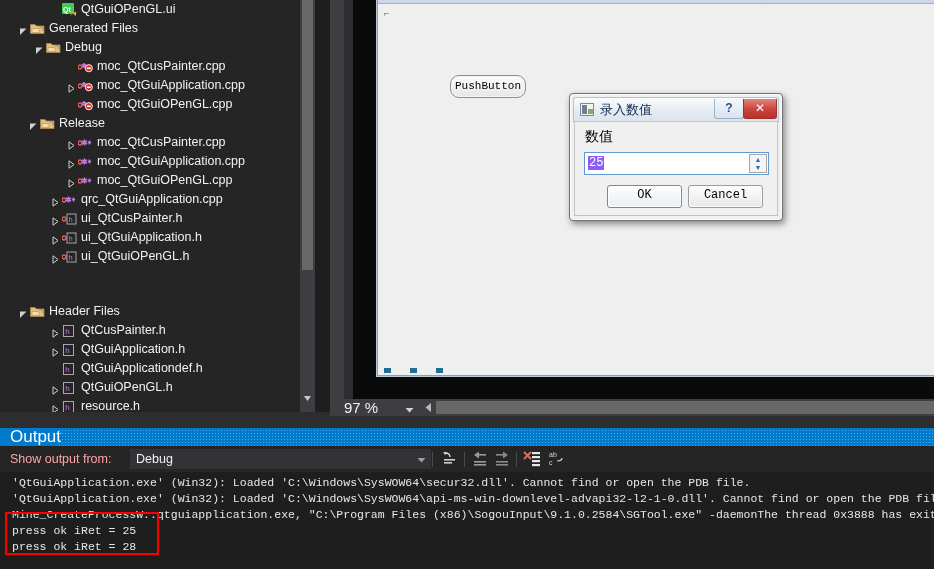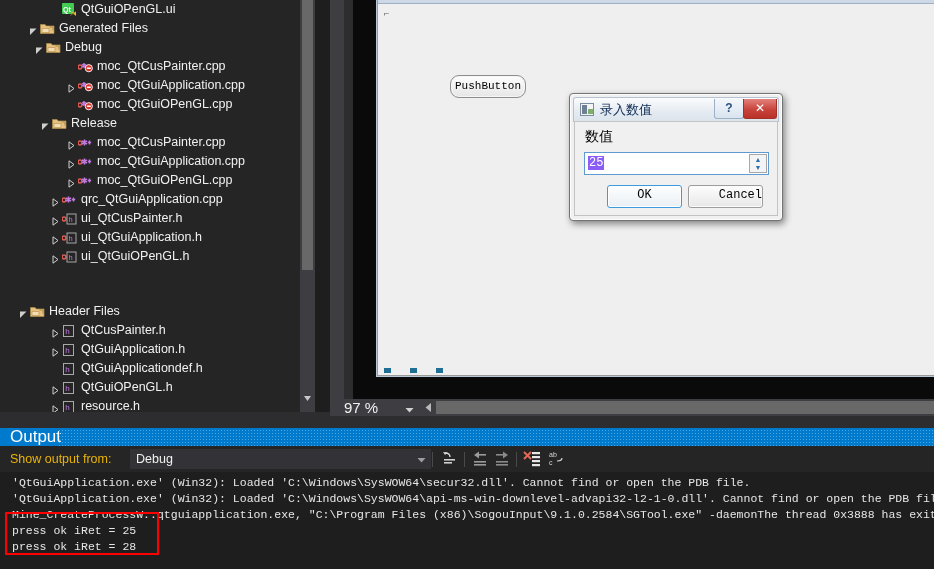--- a/index.html
+++ b/index.html
@@ -92,21 +92,21 @@
   #output-header{
     position:absolute;left:0;top:0;width:934px;height:18px;background:#007acc;
   }
   #output-title{position:absolute;left:10px;top:0;height:18px;line-height:18px;
     color:#ffffff;font-size:17px;}
   #output-dots{position:absolute;left:58px;top:0;right:0;height:18px;
     background-image:radial-gradient(#4aa6e0 0.8px, transparent 0.9px);
     background-size:3px 3px;background-position:0 4px;}
   #output-toolbar{position:absolute;left:0;top:18px;width:934px;height:26px;background:#252526;}
   #show-output-label{position:absolute;left:10px;top:0;height:26px;line-height:26px;
-    color:#eab308;font-size:12.5px;}
+    color:#fca5a5;font-size:12.5px;}
   #output-source-combo{
     position:absolute;left:130px;top:3px;width:290px;height:20px;background:#333337;
     display:flex;align-items:center;justify-content:space-between;padding:0 5px 0 6px;
     color:#f1f1f1;font-size:12.5px;
   }
   .tb-sep{position:absolute;top:6px;width:1px;height:15px;background:#4a4a4d;}
   .tbtn{position:absolute;top:4px;width:20px;height:18px;}
   #output-body{position:absolute;left:0;top:44px;width:934px;height:97px;background:#1e1e1e;
     font-family:"Liberation Mono","DejaVu Sans Mono",monospace;font-size:11.5px;color:#e6e6e6;
     overflow:hidden;white-space:nowrap;padding-left:12px;padding-top:3px;box-sizing:border-box;}
@@ -126,21 +126,21 @@
           <span class="ic">
             <svg width="15" height="14" viewBox="0 0 15 14">
               <rect x="0" y="0" width="12" height="11" rx="1" fill="#41cd52"></rect>
               <text x="1" y="8.5" font-size="7" font-weight="bold" fill="#ffffff" font-family="sans-serif">Qt</text>
               <path d="M9 9 L14 9 L14 13 Z" fill="#e6b93c"></path>
               <path d="M8.5 12.5 L13.5 8.5" stroke="#8a6d1c" stroke-width="1"></path>
             </svg>
           </span>
           <span class="lbl">QtGuiOPenGL.ui</span>
         </div>
-        <div class="tree-row" style="padding-left: 28px;">
+        <div class="tree-row" style="padding-left: 18px;">
           <span class="tw">
             <svg width="9" height="9" viewBox="0 0 9 9">
               <path d="M1 1.5 L7.5 1.5 L1 8 Z" fill="#cfcfcf"></path>
             </svg>
           </span>
           <span class="ic">
             <svg width="15" height="14" viewBox="0 0 15 14">
               <path d="M0.5 2.5 L5 2.5 L6.3 4 L14 4 L14 11.5 L0.5 11.5 Z" fill="#e8c07d" stroke="#b08f4d" stroke-width="0.7"></path>
               <path d="M2 6.5 L9 6.5 L9 10.5 L2 10.5 Z" fill="#f4ddb0" stroke="#b08f4d" stroke-width="0.6"></path>
               <path d="M9.5 5 L13 5 L13 8.5" fill="none" stroke="#9c8044" stroke-width="0.8"></path>
@@ -196,21 +196,21 @@
           <span class="ic">
             <svg width="15" height="14" viewBox="0 0 15 14">
               <circle cx="2" cy="7" r="1.9" fill="none" stroke="#e05a50" stroke-width="1.5"></circle>
               <path d="M6 3 L6 8 M4 4.4 L8.2 6.8 M8.2 4.4 L4 6.8" stroke="#c07ae0" stroke-width="1.5"></path>
               <circle cx="10.8" cy="8.2" r="3.6" fill="#d9342b" stroke="#ffffff" stroke-width="0.9"></circle>
               <rect x="8.9" y="7.5" width="3.9" height="1.5" fill="#ffffff"></rect>
             </svg>
           </span>
           <span class="lbl">moc_QtGuiOPenGL.cpp</span>
         </div>
-        <div class="tree-row" style="padding-left: 40px;">
+        <div class="tree-row" style="padding-left: 28px;">
           <span class="tw">
             <svg width="9" height="9" viewBox="0 0 9 9">
               <path d="M1 1.5 L7.5 1.5 L1 8 Z" fill="#cfcfcf"></path>
             </svg>
           </span>
           <span class="ic">
             <svg width="15" height="14" viewBox="0 0 15 14">
               <path d="M0.5 2.5 L5 2.5 L6.3 4 L14 4 L14 11.5 L0.5 11.5 Z" fill="#e8c07d" stroke="#b08f4d" stroke-width="0.7"></path>
               <path d="M2 6.5 L9 6.5 L9 10.5 L2 10.5 Z" fill="#f4ddb0" stroke="#b08f4d" stroke-width="0.6"></path>
               <path d="M9.5 5 L13 5 L13 8.5" fill="none" stroke="#9c8044" stroke-width="0.8"></path>
@@ -493,21 +493,21 @@
             </div>
 
             <div style="position:absolute;left:32px;top:63px;width:73px;height:21px;line-height:19px;
                         text-align:center;font-size:12px;color:#000;
                         font-family:'Liberation Mono','DejaVu Sans Mono',monospace;
                         background:linear-gradient(#fdfefe,#e9eff5);
                         border:1px solid #3c9ade;border-radius:3px;
                         box-shadow:0 0 0 1px #ffffff inset;">OK</div>
 
             <div style="position:absolute;left:113px;top:63px;width:73px;height:21px;line-height:19px;
-                        text-align:right;font-size:12px;color:#000;
+                        text-align:center;font-size:12px;color:#000;
                         font-family:'Liberation Mono','DejaVu Sans Mono',monospace;
                         background:linear-gradient(#fdfdfd,#e7e7e7);
                         border:1px solid #9d9d9d;border-radius:3px;
                         box-shadow:0 0 0 1px #fbfbfb inset;">Cancel</div>
           </div>
         </div>
       </div>
 
       <div id="sel-handles">
         <div class="sh" style="left:0;top:0;"></div>

